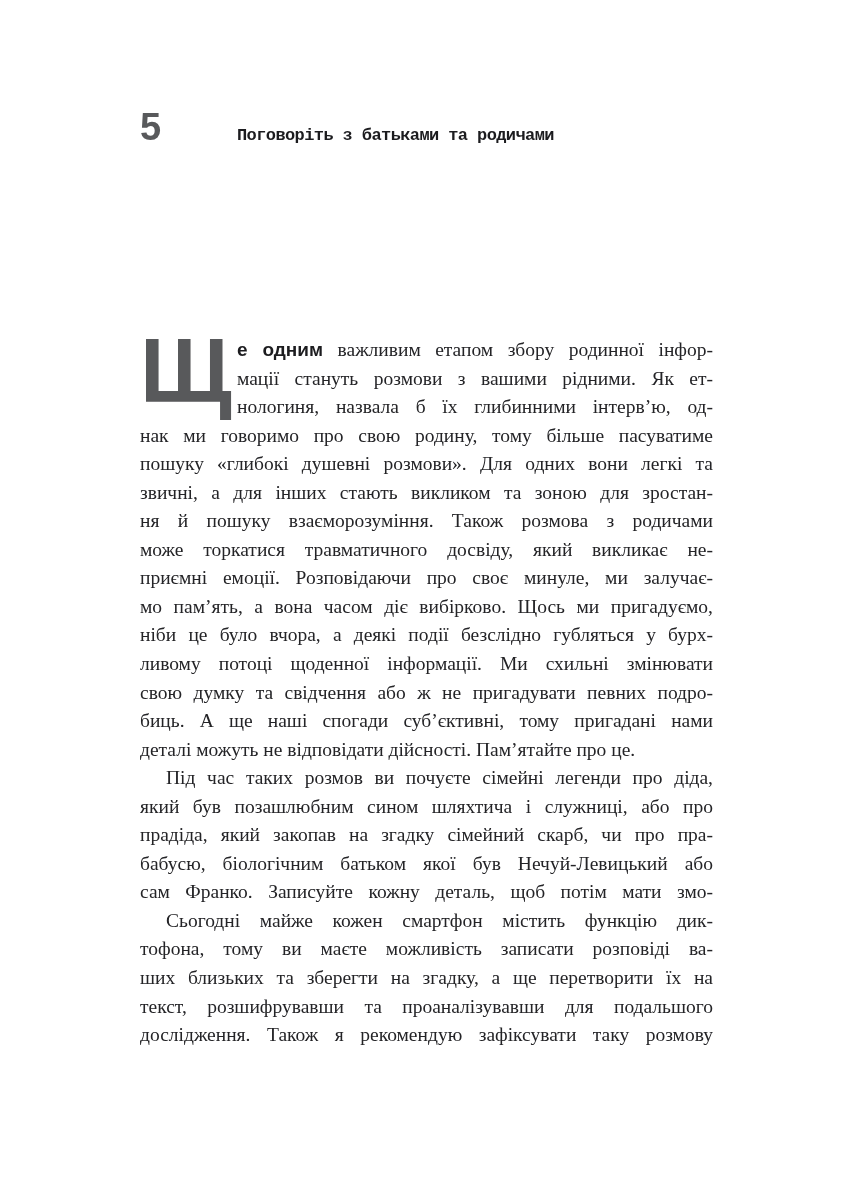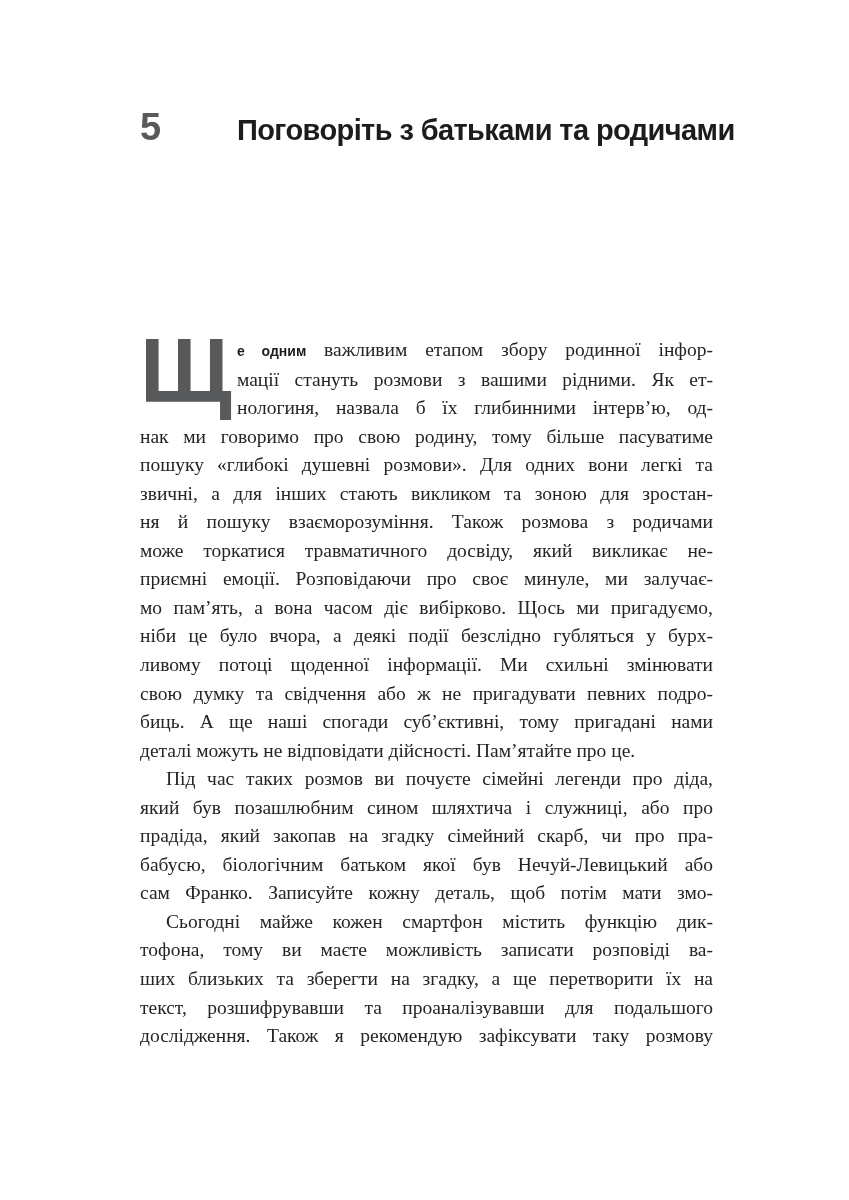--- a/index.html
+++ b/index.html
@@ -29,23 +29,23 @@
   .chap-num {
     display: inline-block;
     width: 97px;
     font-family: "Liberation Sans", sans-serif;
     font-weight: 700;
     font-size: 38px;
     line-height: 1;
     color: var(--accent-gray);
   }
   .chap-title {
-    font-family: Liberation Sans, sans-serif;
+    font-family: Liberation Mono, monospace;
     font-weight: 700;
-    font-size: 29px;
+    font-size: 17px;
     letter-spacing: -0.6px;
     line-height: 1.1;
     color: var(--title-color);
   }
   .body-text {
     position: absolute;
     left: 140px;
     top: 336px;
     width: 573px;
     color: var(--text-color);
@@ -68,21 +68,21 @@
     text-align: justify;
     text-align-last: justify;
     white-space: normal;
     hyphens: none;
   }
   .line.flush { text-align-last: left; }
   .line.indent { text-indent: 26px; }
   .lead {
     font-family: "Liberation Sans", sans-serif;
     font-weight: 700;
-    font-size: 14px;
+    font-size: 19px;
     color: var(--title-color);
   }
 </style>
 </head>
 <body>
 
 <div class="page">
   <header class="chapter-header">
     <span class="chap-num">5</span>
     <h1 class="chap-title">Поговоріть з батьками та родичами</h1>

